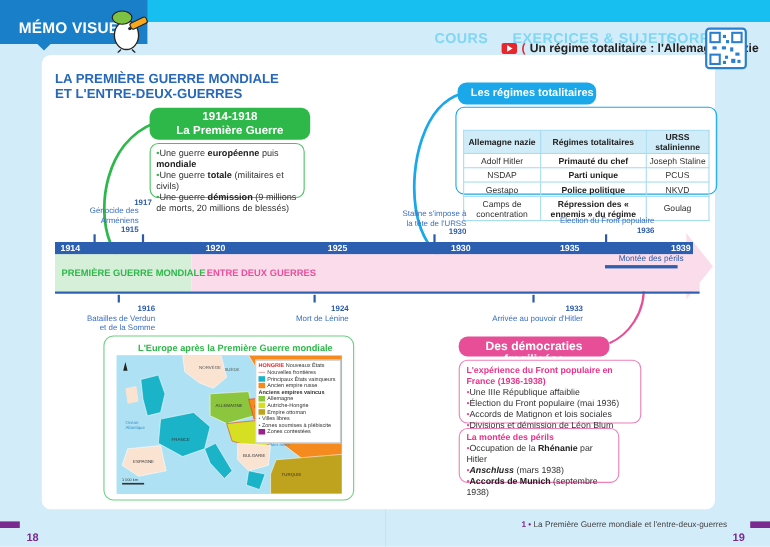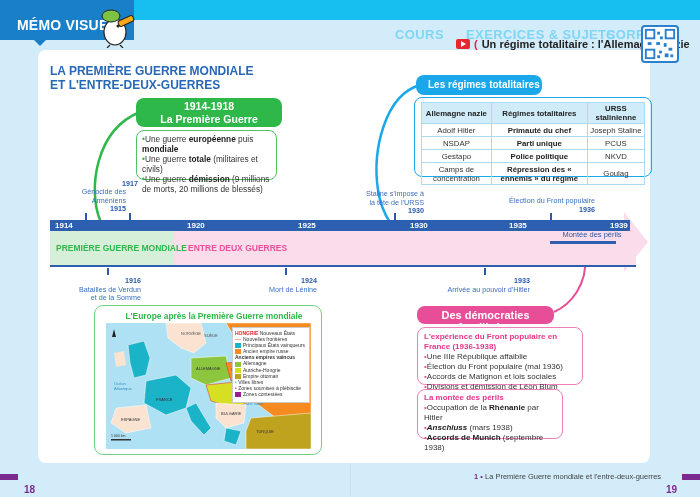--- a/index.html
+++ b/index.html
@@ -14,21 +14,21 @@
   .title { position: absolute; left: 50px; top: 64px; color: #2868b8; font-weight: bold; font-size: 12px; line-height: 14px; }
   .video-line { position: absolute; left: 456px; top: 38px; font-size: 11px; font-weight: bold; color: #222; display: flex; align-items: center; gap: 4px; }
   .video-icon { width: 14px; height: 10px; background: #e8262b; border-radius: 2px; position: relative; }
   .video-icon:after { content: ""; position: absolute; left: 5px; top: 2px; border-left: 5px solid #fff; border-top: 3px solid transparent; border-bottom: 3px solid transparent; }
   .qr { position: absolute; left: 641px; top: 25px; width: 38px; height: 38px; border: 2px solid #2a7fd0; border-radius: 4px; background: #fff; }
   .green-head { position: absolute; left: 136px; top: 98px; width: 146px; height: 29px; background: #2eb84a; border-radius: 8px; color: #fff; font-size: 10.5px; font-weight: bold; text-align: center; line-height: 13px; padding-top: 2px; }
   .green-box { position: absolute; left: 136px; top: 130px; width: 141px; height: 50px; border: 1.5px solid #4cc262; border-radius: 8px; font-size: 8.3px; color: #333; padding: 3px 5px; line-height: 10px; }
   .green-box .b { font-weight: bold; color: #222; }
   .dot { color: #2eb84a; }
   .blue-head { position: absolute; left: 416px; top: 75px; width: 126px; height: 20px; background: #1aa8ea; border-radius: 8px; color: #fff; font-size: 10px; font-weight: bold; padding: 4px 0 0 12px; }
-  .blue-box { position: absolute; left: 414px; top: 97px; width: 238px; height: 80px; border: 1.5px solid #1aa8ea; border-radius: 8px; padding: 4px 6px; }
+  .blue-box { position: absolute; left: 414px; top: 97px; width: 238px; height: 80px; border: 1.5px solid #1aa8ea; border-radius: 8px; padding: 20px 6px; }
   table.reg { width: 100%; border-collapse: collapse; font-size: 7.8px; color: #333; }
   table.reg th { background: #d0ecf8; font-weight: bold; color: #222; border: 1px solid #a8dcf2; padding: 1px 2px; height: 13px; }
   table.reg td { border: 1px solid #a8dcf2; text-align: center; padding: 1px 2px; height: 13px; line-height: 9px; }
   table.reg td.mid { font-weight: bold; color: #222; }
   .ev { position: absolute; font-size: 7.2px; color: #3a6ec0; text-align: right; line-height: 8.5px; }
   .ev .y { font-weight: bold; color: #2a5aa8; }
   .tick { position: absolute; width: 1.5px; height: 7px; background: #2a5aa8; }
   .tl-bar { position: absolute; left: 50px; top: 220px; width: 580px; height: 11px; background: #2c5fb0; }
   .tl-yr { position: absolute; top: 221px; font-size: 8px; font-weight: bold; color: #fff; }
   .tl-green { position: absolute; left: 50px; top: 231px; width: 124px; height: 34px; background: #d6efd9; }

